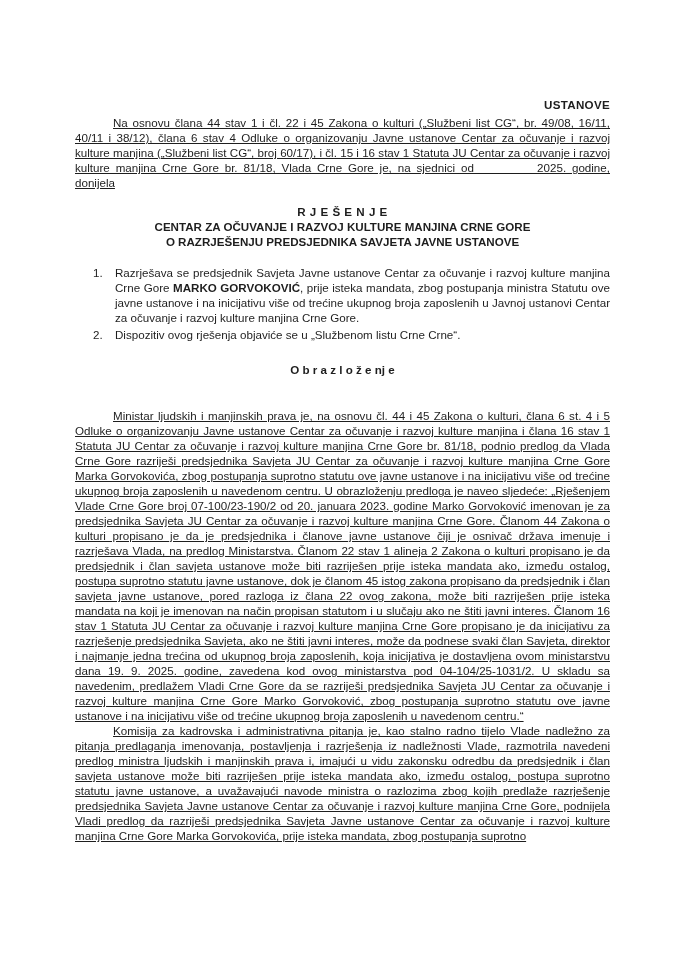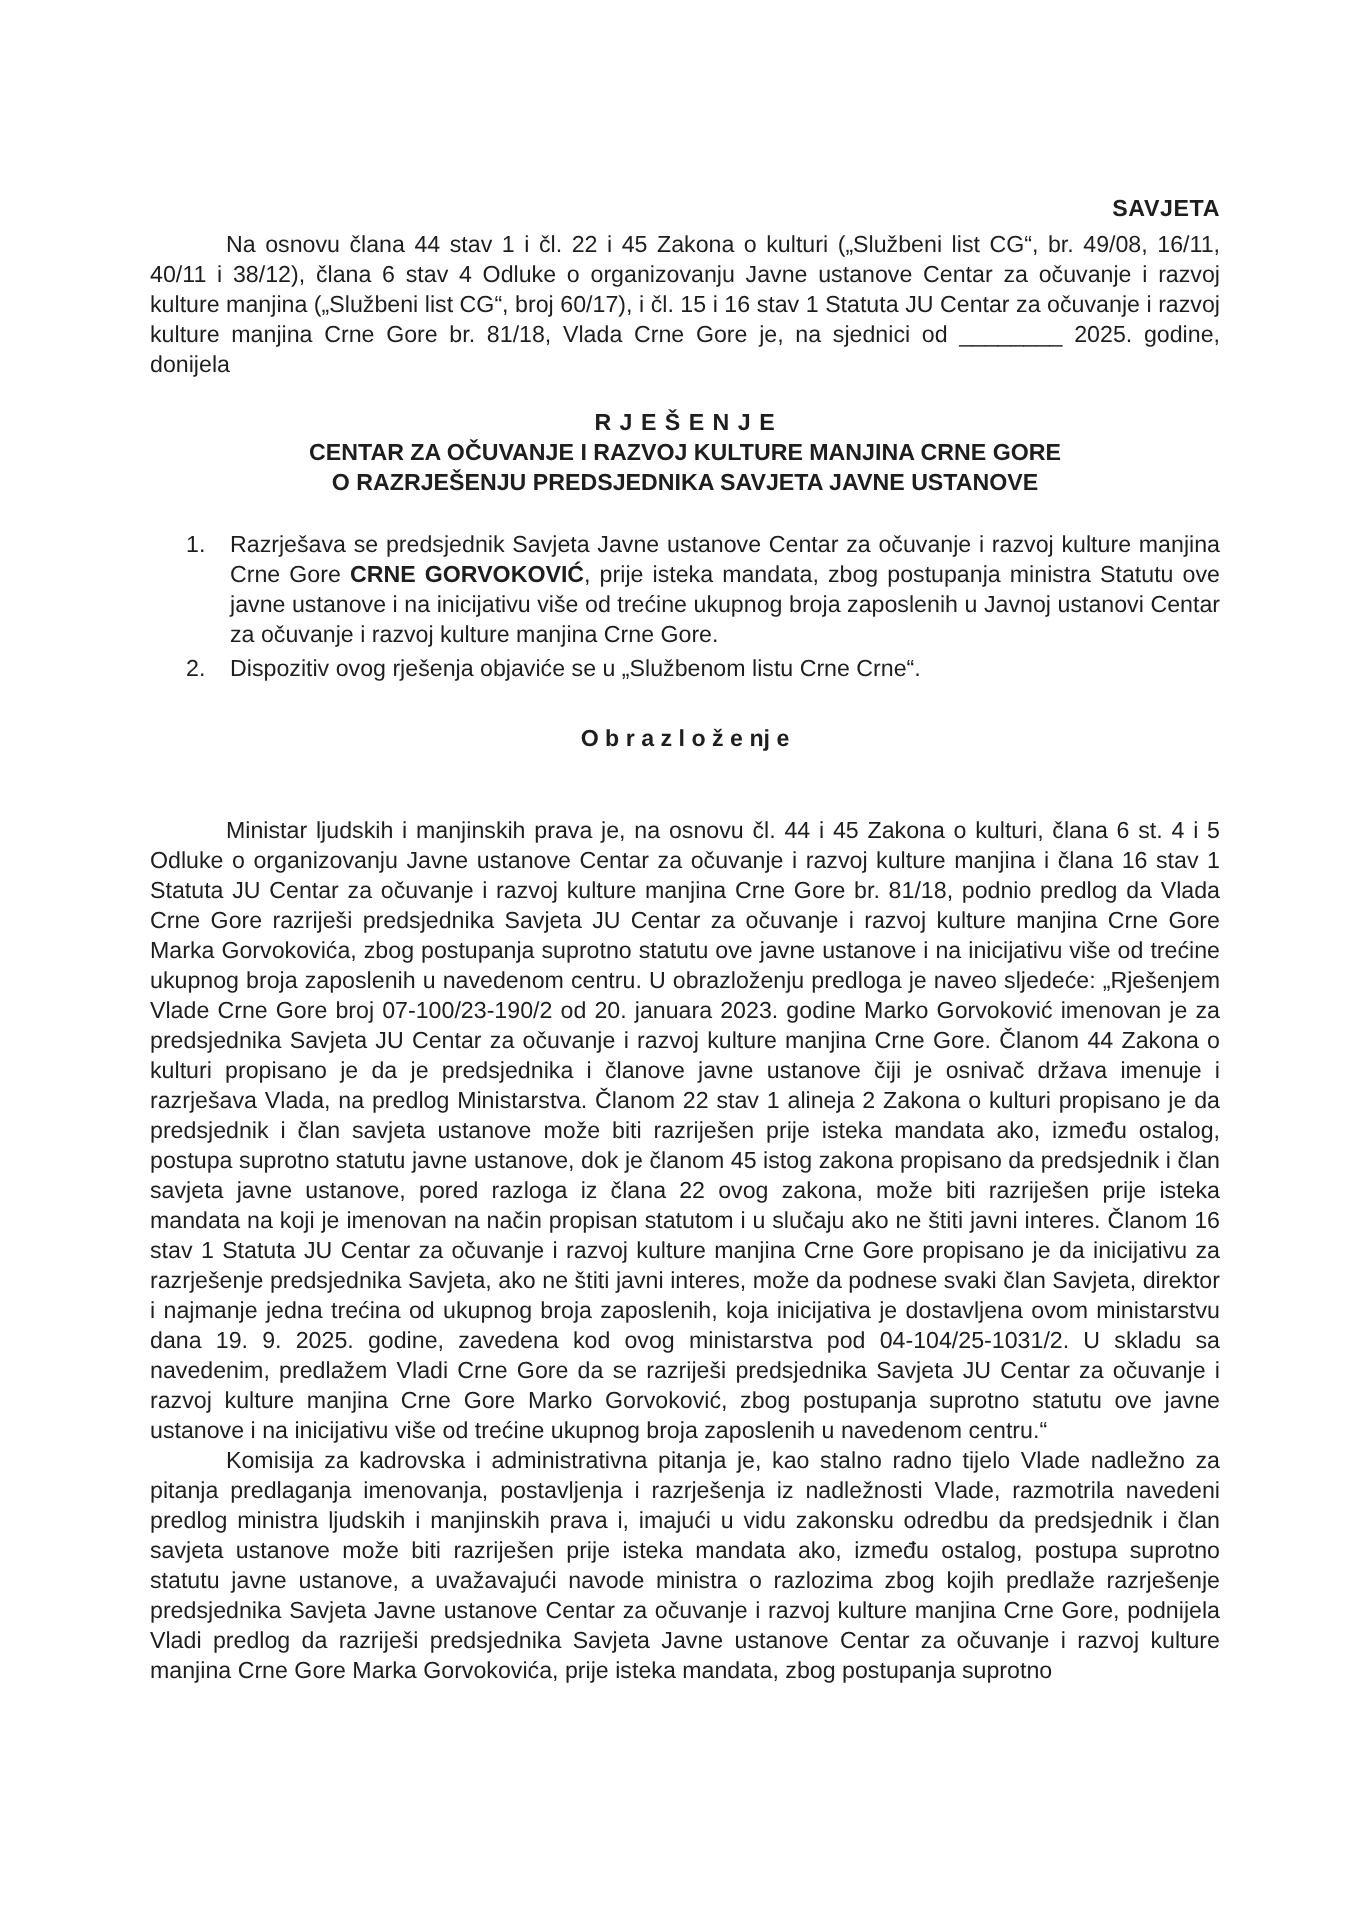--- a/index.html
+++ b/index.html
@@ -20,20 +20,21 @@
     background: #ffffff;
   }
   .corner-label {
     text-align: right;
     font-weight: bold;
     letter-spacing: 0.3px;
     margin-bottom: 3px;
   }
   .para {
     text-align: justify;
+    text-decoration: underline;
   }
   .indent {
     text-indent: 38px;
   }
   .intro {
     margin-bottom: 14px;
   }
   .heading {
     text-align: center;
     font-weight: bold;
@@ -66,36 +67,36 @@
     margin-top: 20px;
     margin-bottom: 31px;
   }
   .body-paragraphs .para { margin: 0; }
 </style>
 </head>
 <body>
 
 <div class="page">
 
-  <div class="corner-label">SAVJETA</div>
+  <div class="corner-label">USTANOVE</div>
 
   <p class="para indent intro">Na osnovu člana 44 stav 1 i čl. 22 i 45 Zakona o kulturi („Službeni list CG“, br. 49/08, 16/11, 40/11 i 38/12), člana 6 stav 4 Odluke o organizovanju Javne ustanove Centar za očuvanje i razvoj kulture manjina („Službeni list CG“, broj 60/17), i čl. 15 i 16 stav 1 Statuta JU Centar za očuvanje i razvoj kulture manjina Crne Gore br. 81/18, Vlada Crne Gore je, na sjednici od ________ 2025. godine, donijela</p>
 
   <div class="heading title">R J E Š E N J E</div>
 
   <div class="heading">CENTAR ZA OČUVANJE I RAZVOJ KULTURE MANJINA CRNE GORE</div>
 
   <div class="heading">O RAZRJEŠENJU PREDSJEDNIKA SAVJETA JAVNE USTANOVE</div>
 
   <div class="decision-list">
 
     <div class="list-item">
       <span class="list-num">1.</span>
       <div class="list-text">
-        <span>Razrješava se predsjednik Savjeta Javne ustanove Centar za očuvanje i razvoj kulture manjina Crne Gore </span><b>CRNE GORVOKOVIĆ</b><span>, prije isteka mandata, zbog postupanja ministra Statutu ove javne ustanove i na inicijativu više od trećine ukupnog broja zaposlenih u Javnoj ustanovi Centar za očuvanje i razvoj kulture manjina Crne Gore.</span>
+        <span>Razrješava se predsjednik Savjeta Javne ustanove Centar za očuvanje i razvoj kulture manjina Crne Gore </span><b>MARKO GORVOKOVIĆ</b><span>, prije isteka mandata, zbog postupanja ministra Statutu ove javne ustanove i na inicijativu više od trećine ukupnog broja zaposlenih u Javnoj ustanovi Centar za očuvanje i razvoj kulture manjina Crne Gore.</span>
       </div>
     </div>
 
     <div class="list-item">
       <span class="list-num">2.</span>
       <div class="list-text">
         <span>Dispozitiv ovog rješenja objaviće se u „Službenom listu Crne Crne“.</span><b></b><span></span>
       </div>
     </div>
 

